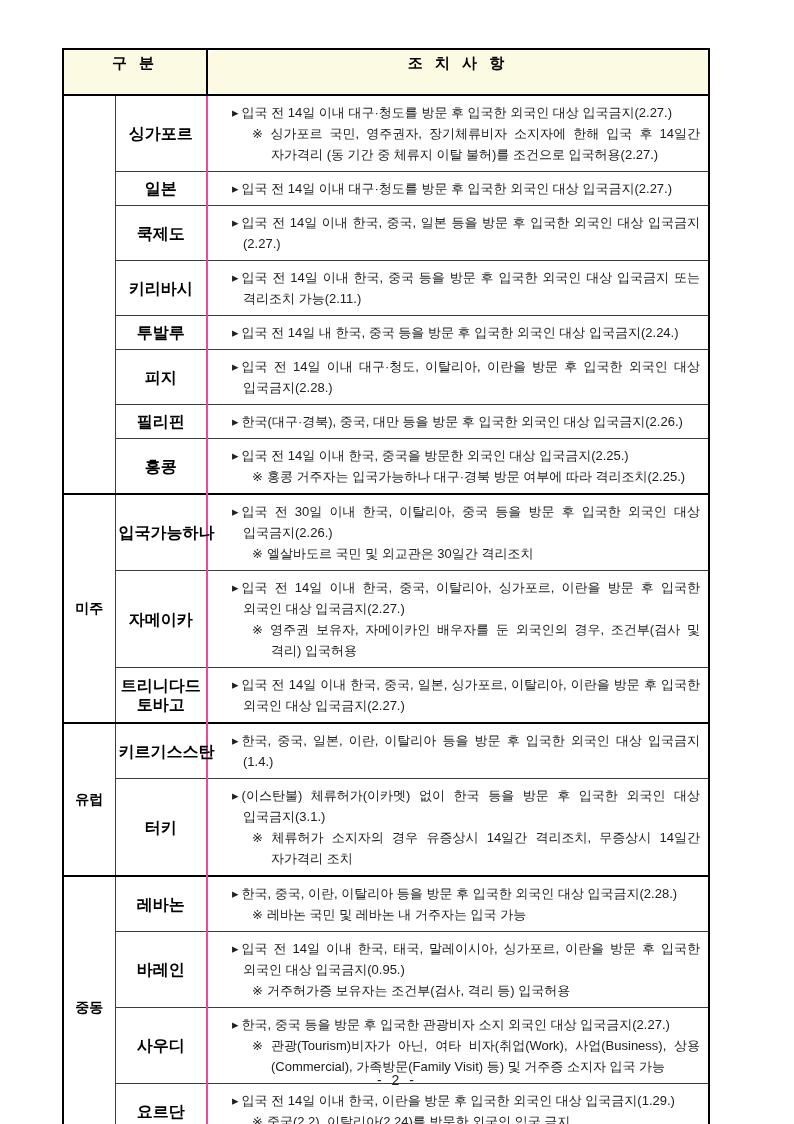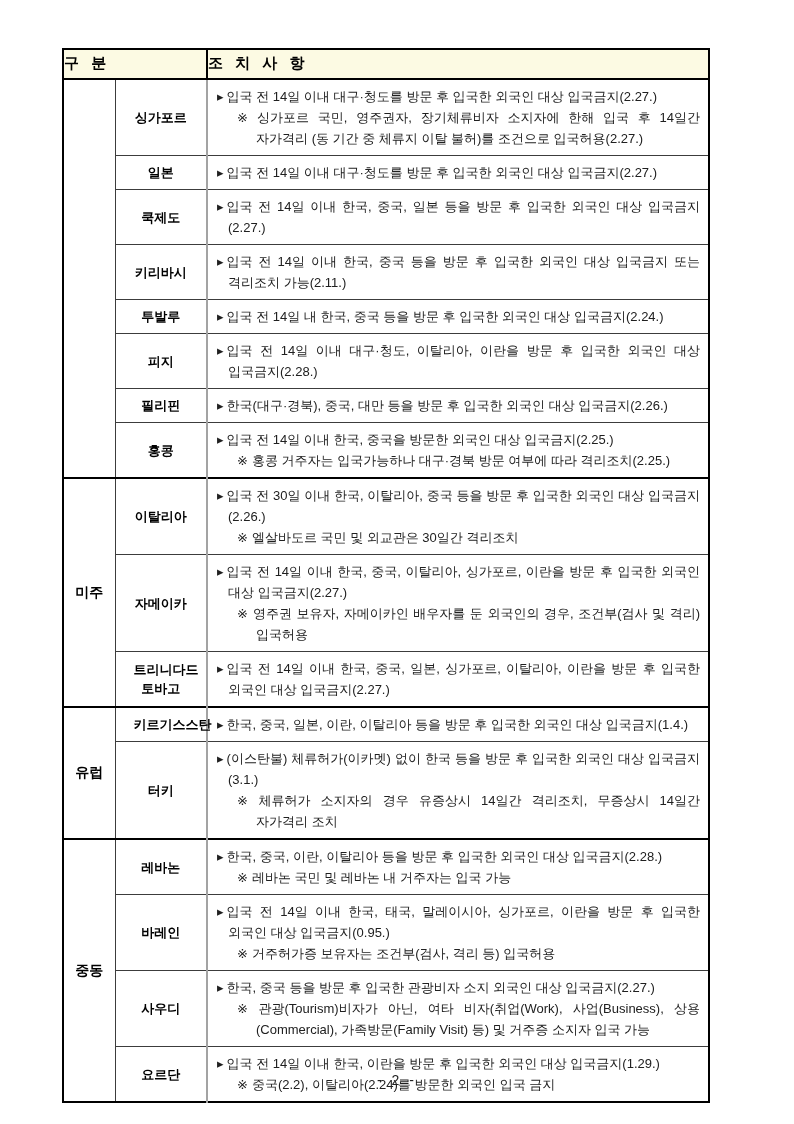--- a/index.html
+++ b/index.html
@@ -21,48 +21,48 @@
     border: 2px solid #000;
   }
 
   thead th {
     background: #fcfae3;
     border-bottom: 2px solid #000;
     font-size: 15px;
     font-weight: bold;
     color: #000;
     letter-spacing: 4px;
-    padding: 4px 0 5px 0;
-    text-align: left;
-  }
-  th.measures-h { border-left: 2px solid #000; }
+    padding: 4px 0 21px 0;
+    text-align: center;
+  }
+  th.measures-h { border-left: 2px solid #000; border-radius: 11px; }
 
   tbody { border-top: 2px solid #000; }
 
   td { border: 1px solid #3c3c3c; vertical-align: middle; }
 
   td.gc {
     text-align: center;
     font-weight: bold;
     font-size: 14px;
     color: #000;
     padding: 0;
   }
   td.cc {
     text-align: center;
     font-weight: bold;
-    font-size: 13px;
+    font-size: 16px;
     color: #000;
-    padding: 4px 18px;
+    padding: 4px 3px;
     line-height: 19px;
     word-break: keep-all;
   }
   td.mc {
-    border-left: 2px solid #a3a3a3;
-    padding: 6px 8px 6px 9px;
+    border-left: 2px solid #ec4899;
+    padding: 6px 8px 6px 24px;
     font-size: 13px;
     color: #202020;
   }
 
   .mi {
     line-height: 21px;
     text-align: justify;
     word-break: keep-all;
   }
   .mi.b { padding-left: 11px; text-indent: -11px; }
@@ -148,21 +148,21 @@
           <td class="mc">
             <div class="mi b"><span class="mk">▸</span><span>입국 전 14일 이내 한국, 중국을 방문한 외국인 대상 입국금지(2.25.)</span></div>
             <div class="mi n"><span class="mk">※</span><span>홍콩 거주자는 입국가능하나 대구·경북 방문 여부에 따라 격리조치(2.25.)</span></div>
           </td>
         </tr>
       </tbody>
 
       <tbody>
         <tr>
           <td class="gc" rowspan="3">미주</td>
-          <td class="cc">이탈리아</td>
+          <td class="cc">입국가능하나</td>
           <td class="mc">
             <div class="mi b"><span class="mk">▸</span><span>입국 전 30일 이내 한국, 이탈리아, 중국 등을 방문 후 입국한 외국인 대상 입국금지(2.26.)</span></div>
             <div class="mi n"><span class="mk">※</span><span>엘살바도르 국민 및 외교관은 30일간 격리조치</span></div>
           </td>
         </tr>
         <tr>
           <td class="cc">자메이카</td>
           <td class="mc">
             <div class="mi b"><span class="mk">▸</span><span>입국 전 14일 이내 한국, 중국, 이탈리아, 싱가포르, 이란을 방문 후 입국한 외국인 대상 입국금지(2.27.)</span></div>
             <div class="mi n"><span class="mk">※</span><span>영주권 보유자, 자메이카인 배우자를 둔 외국인의 경우, 조건부(검사 및 격리) 입국허용</span></div>

